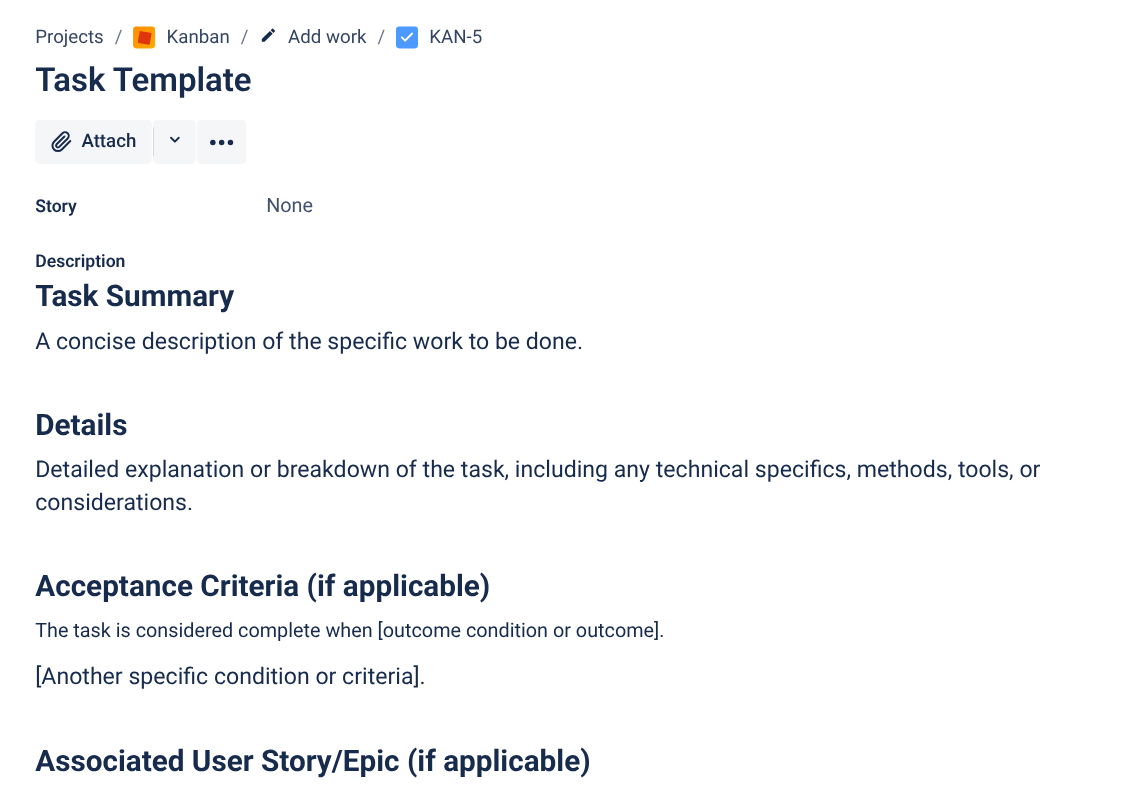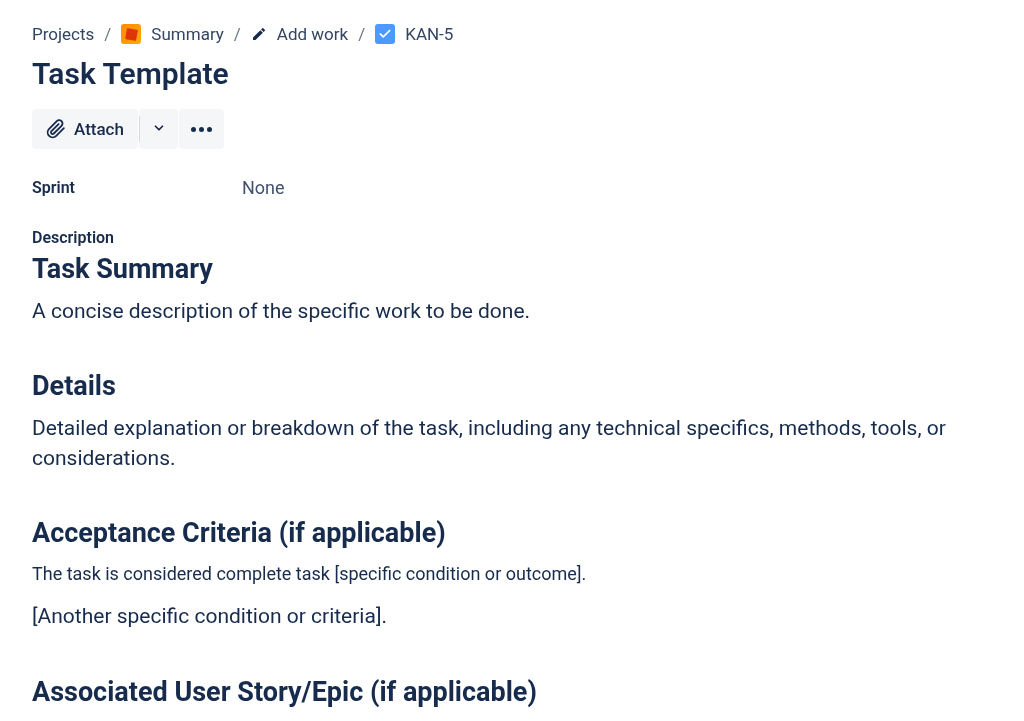--- a/index.html
+++ b/index.html
@@ -9,21 +9,21 @@
     }
     body {
       font-family: -apple-system, BlinkMacSystemFont, "Segoe UI", Roboto, Helvetica, Arial, sans-serif;
       color: #172B4D;
       background: #fff;
       padding: 24px 32px;
       width: 1024px;
     }
     .breadcrumb {
       display: flex;
-      align-items: center;
+      align-items: flex-start;
       gap: 10px;
       font-size: 17px;
       color: #344563;
       margin-bottom: 12px;
     }
     .breadcrumb a {
       color: #344563;
       text-decoration: none;
     }
     .sep {
@@ -158,21 +158,21 @@
       border-radius: 50%;
     }
   </style>
 </head>
 <body>
 
 <nav class="breadcrumb">
   <a href="#">Projects</a>
   <span class="sep">/</span>
   <span class="kanban-icon"></span>
-  <a href="#">Summary</a>
+  <a href="#">Kanban</a>
   <span class="sep">/</span>
   <span class="pencil-icon">
     <svg width="16" height="16" viewBox="0 0 24 24" fill="#172B4D">
         <path d="M3 17.25V21h3.75L17.81 9.94l-3.75-3.75L3 17.25zM20.71 7.04a1 1 0 0 0 0-1.41l-2.34-2.34a1 1 0 0 0-1.41 0l-1.83 1.83 3.75 3.75 1.83-1.83z"></path>
       </svg>
   </span>
   <a href="#">Add work</a>
   <span class="sep">/</span>
   <span class="check-badge">
     <svg width="14" height="14" viewBox="0 0 24 24" fill="none" stroke="#fff" stroke-width="3" stroke-linecap="round" stroke-linejoin="round">
@@ -206,29 +206,29 @@
   <button class="btn btn-icon-only">
     <span class="dots">
         <span></span>
         <span></span>
         <span></span>
       </span>
   </button>
 </div>
 
 <div class="field-row">
-  <div class="field-label">Sprint</div>
+  <div class="field-label">Story</div>
   <div class="field-value">None</div>
 </div>
 
 <div class="section-label">Description</div>
 
 <h2 class="desc-heading">Task Summary</h2>
 <p class="desc-body">A concise description of the specific work to be done.</p>
 
 <h2 class="desc-heading">Details</h2>
 <p class="desc-body">Detailed explanation or breakdown of the task, including any technical specifics, methods, tools, or considerations.</p>
 
 <h2 class="desc-heading">Acceptance Criteria (if applicable)</h2>
-<p class="desc-body-line">The task is considered complete task [specific condition or outcome].</p>
+<p class="desc-body-line">The task is considered complete when [outcome condition or outcome].</p>
 <p class="desc-body">[Another specific condition or criteria].</p>
 
 <h2 class="desc-heading">Associated User Story/Epic (if applicable)</h2>
 
 </body></html>

